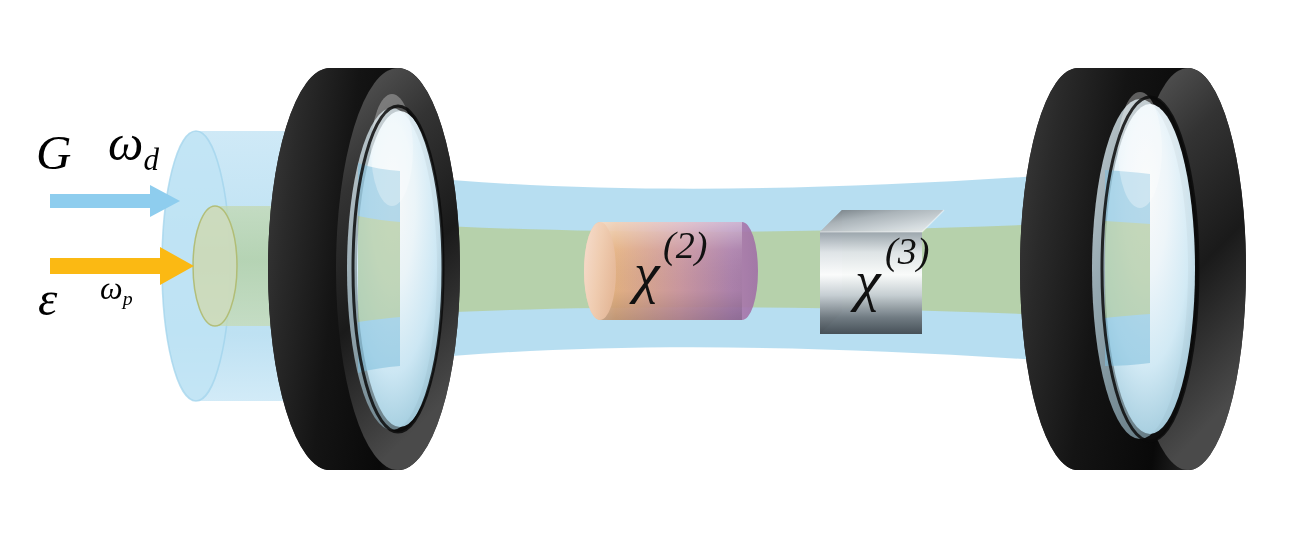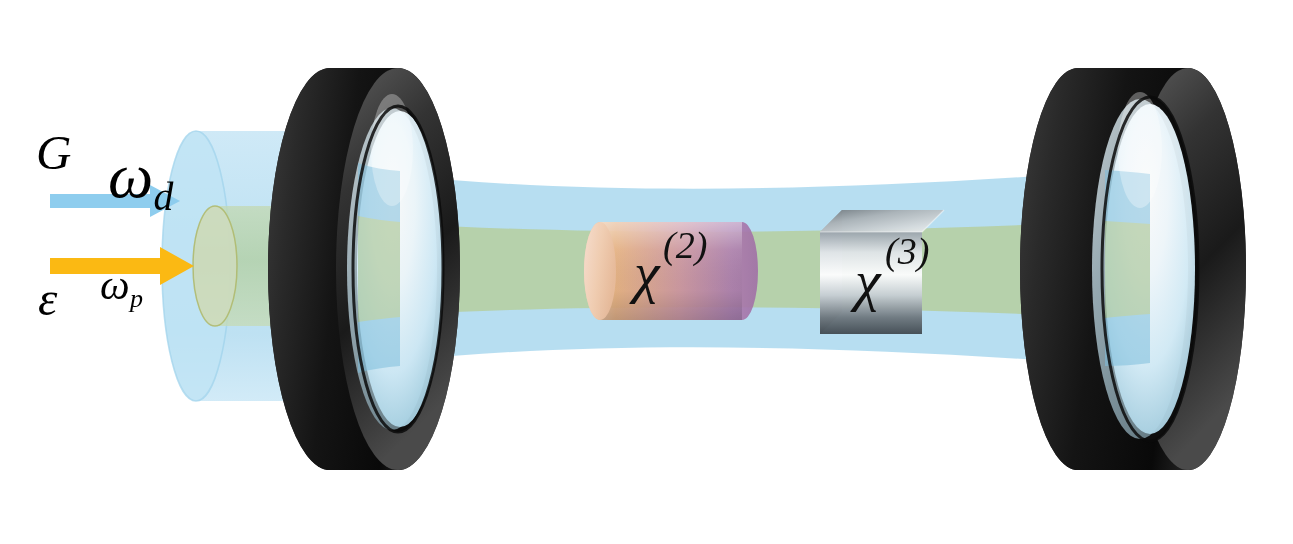--- a/index.html
+++ b/index.html
@@ -36,23 +36,23 @@
     line-height: 1;
     user-select: none;
   }
   .math-label .sub {
     font-size: 0.62em;
     font-style: italic;
     vertical-align: -0.32em;
     margin-left: 0.01em;
   }
   #label-G        { left: 36px;  top: 128px; font-size: 49px; }
-  #label-omega-d  { left: 108px; top: 144px; font-size: 64px; }
+  #label-omega-d  { left: 108px; top: 118px; font-size: 50px; }
   #label-epsilon  { left: 38px;  top: 274px; font-size: 49px; }
-  #label-omega-p  { left: 100px; top: 264px; font-size: 42px; }
+  #label-omega-p  { left: 100px; top: 272px; font-size: 32px; }
   .chi-label {
     font-family: "Liberation Serif", serif;
     font-style: italic;
     fill: #111111;
   }
 </style>
 </head>
 <body>
 
 <div id="figure-root">

